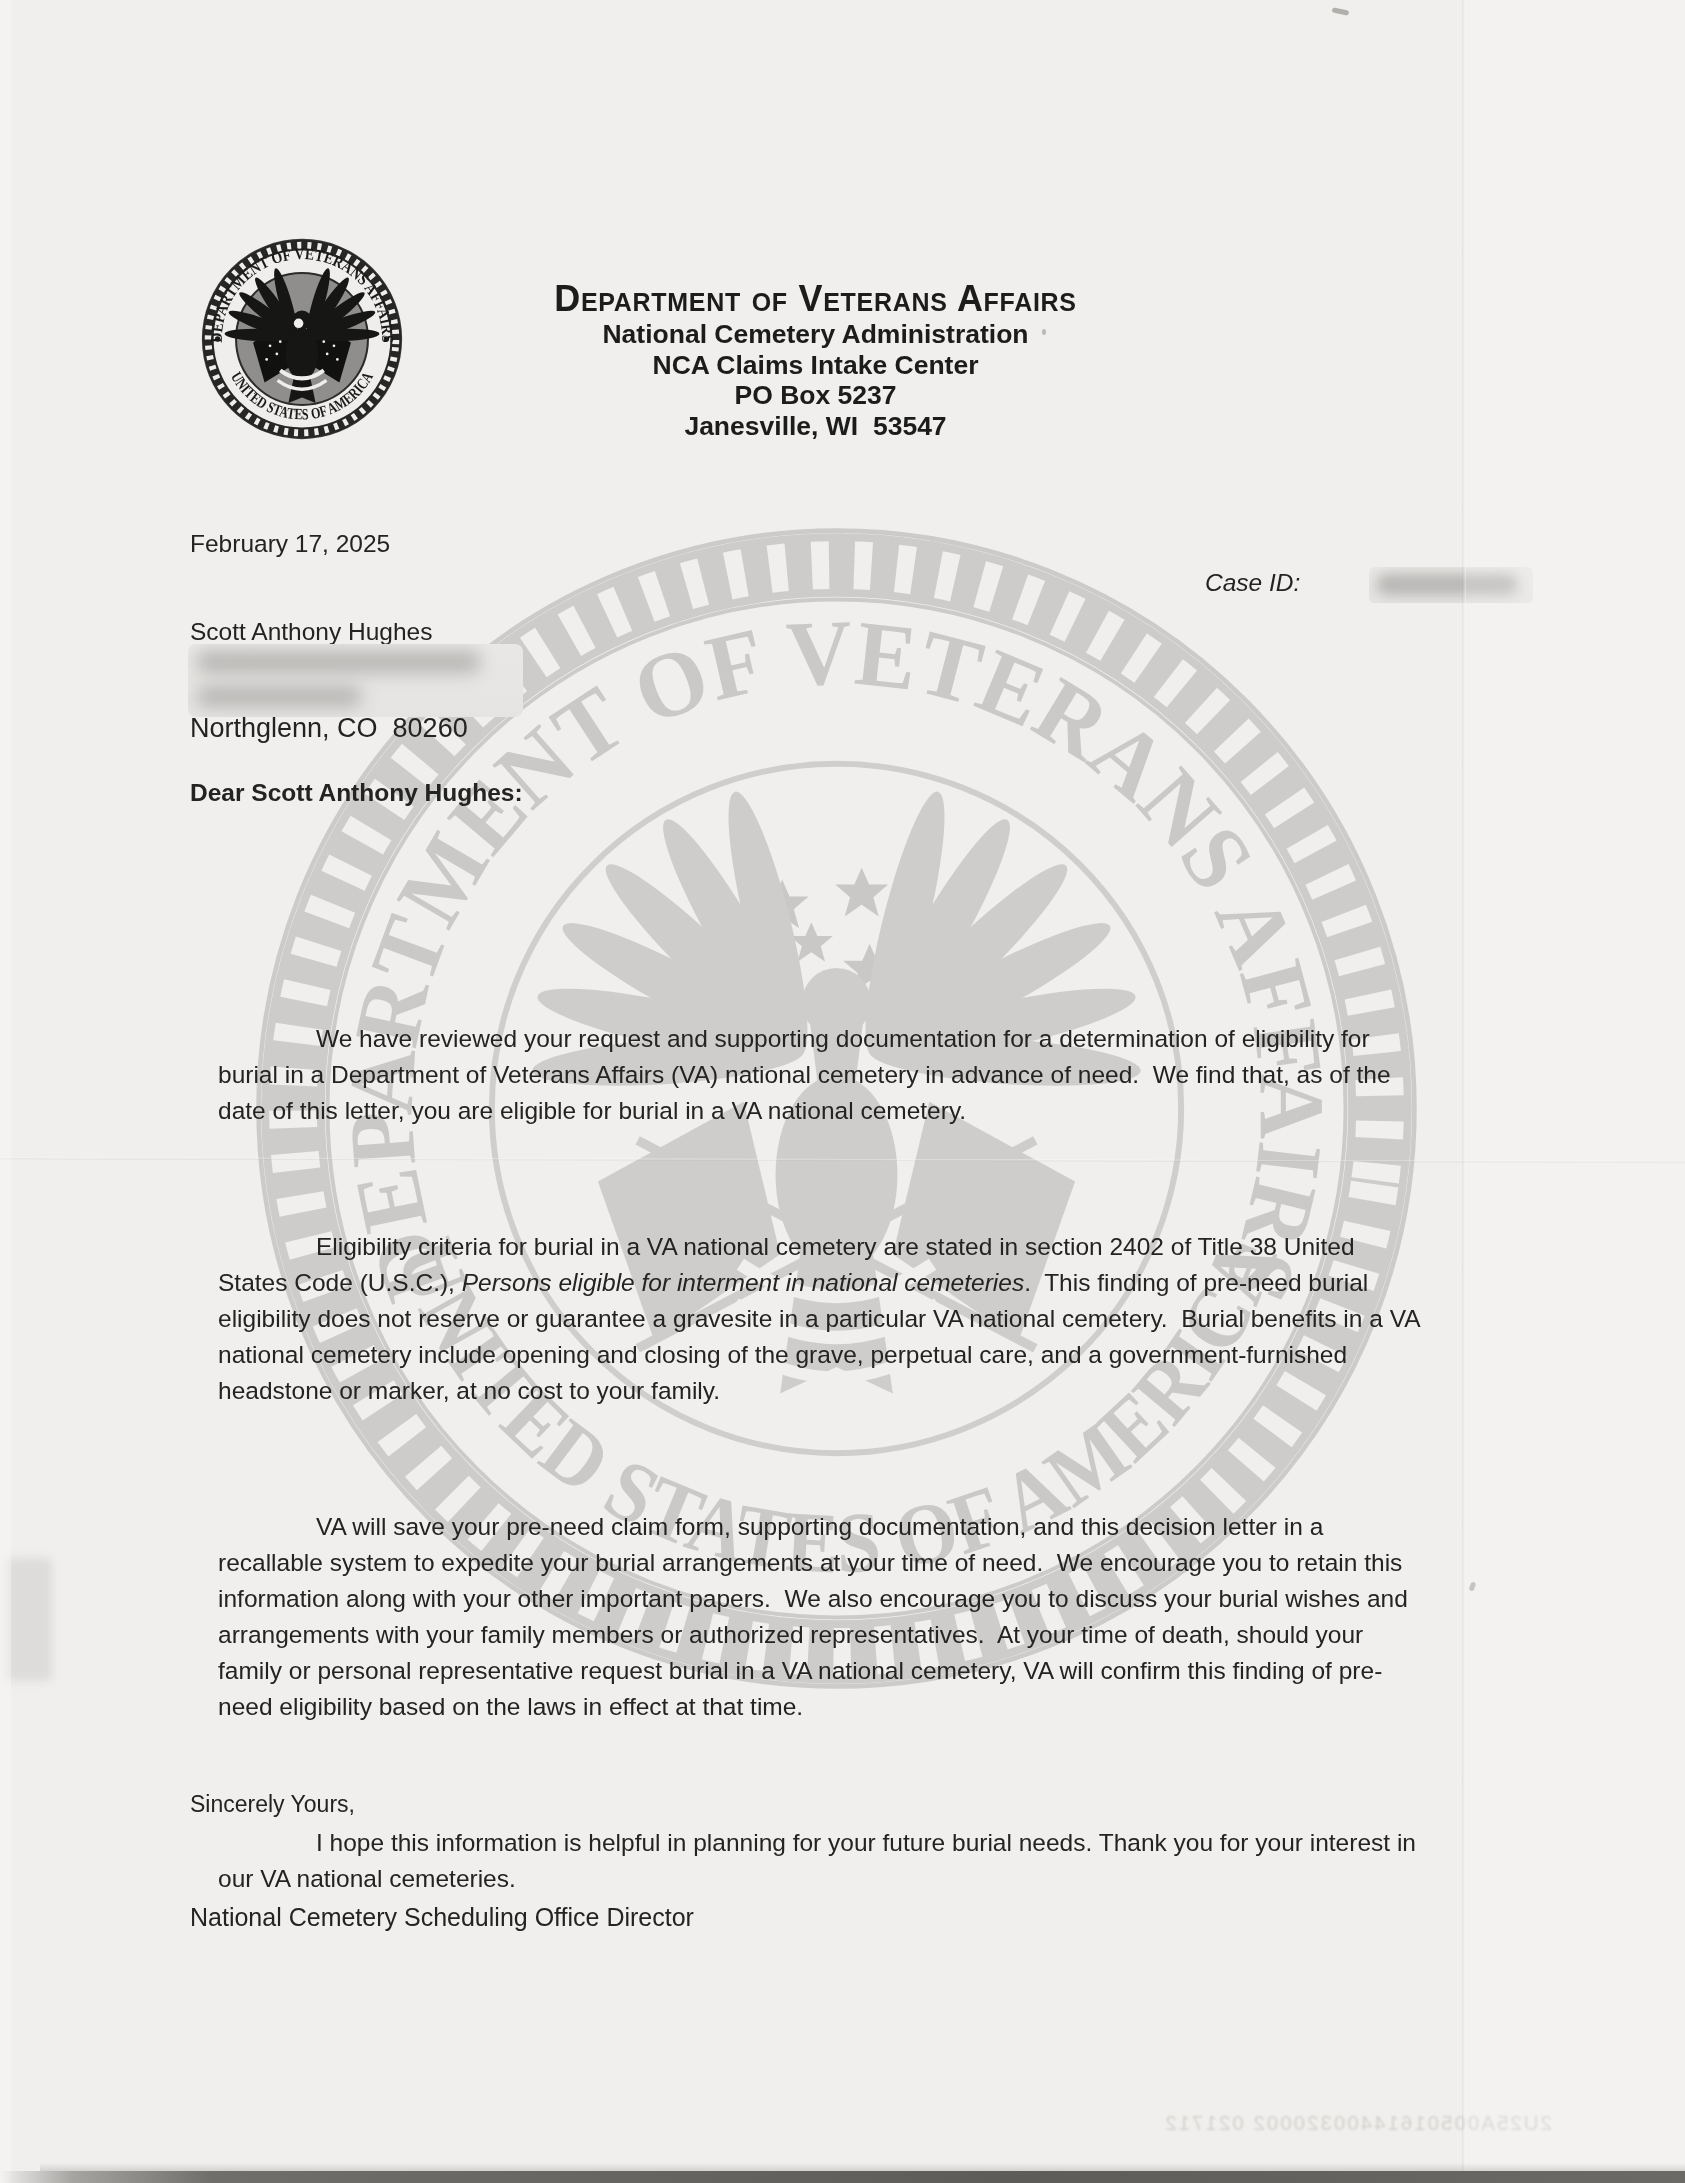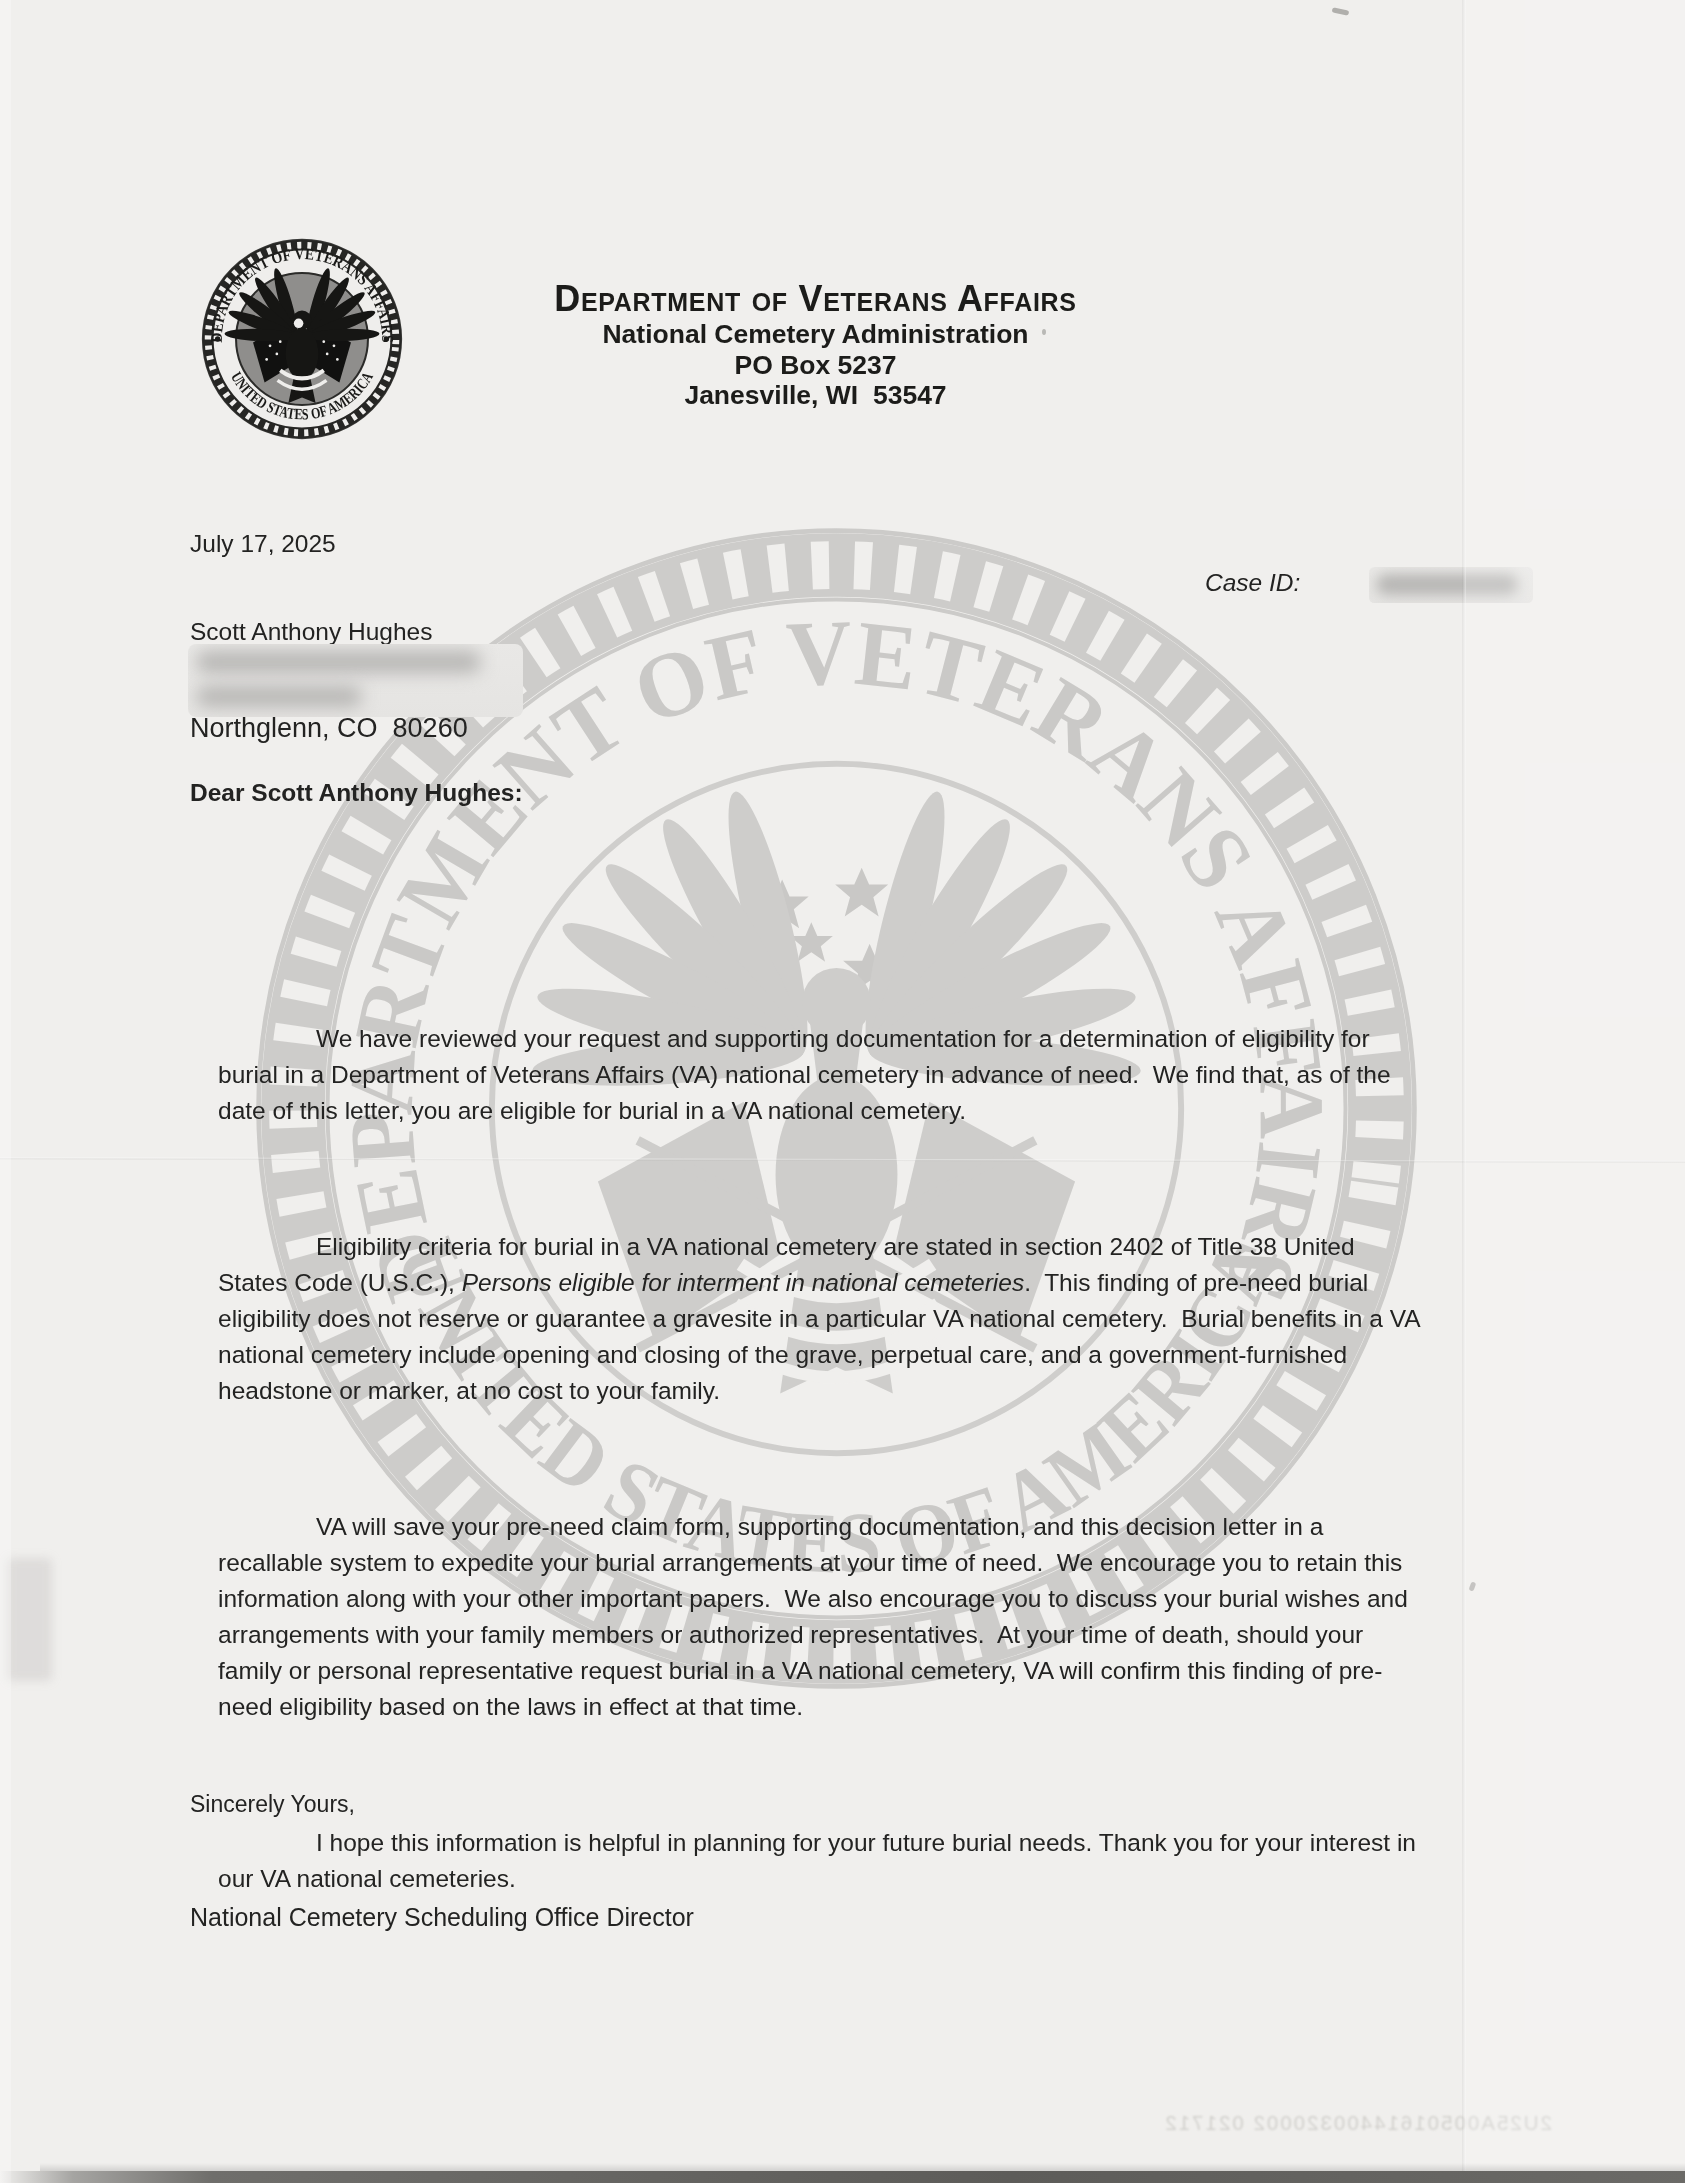--- a/index.html
+++ b/index.html
@@ -157,25 +157,26 @@
       <circle cx="197" cy="160" r="2" fill="#efeeec"></circle>
         <circle cx="187" cy="172" r="2" fill="#efeeec"></circle>
       <circle cx="202" cy="180" r="2" fill="#efeeec"></circle>
         <circle cx="182" cy="154" r="2" fill="#efeeec"></circle>
     </g>
   </svg>
 
   <div class="letterhead">
     <div class="lh-dept">Department of Veterans Affairs</div>
     <div class="lh-line">National Cemetery Administration</div>
+    <div class="lh-line">NCA Claims Intake Center</div>
     <div class="lh-line">PO Box 5237</div>
     <div class="lh-line">Janesville, WI  53547</div>
   </div>
 
-  <div class="abs date">July 17, 2025</div>
+  <div class="abs date">February 17, 2025</div>
   <div class="abs case-id">Case ID:</div>
   <div class="redact redact-case">
     <div class="smear smear-c"></div>
   </div>
   <div class="abs name">Scott Anthony Hughes</div>
   <div class="redact redact-addr">
     <div class="smear smear-a"></div>
     <div class="smear smear-b"></div>
   </div>
   <div class="abs city">Northglenn, CO  80260</div>

